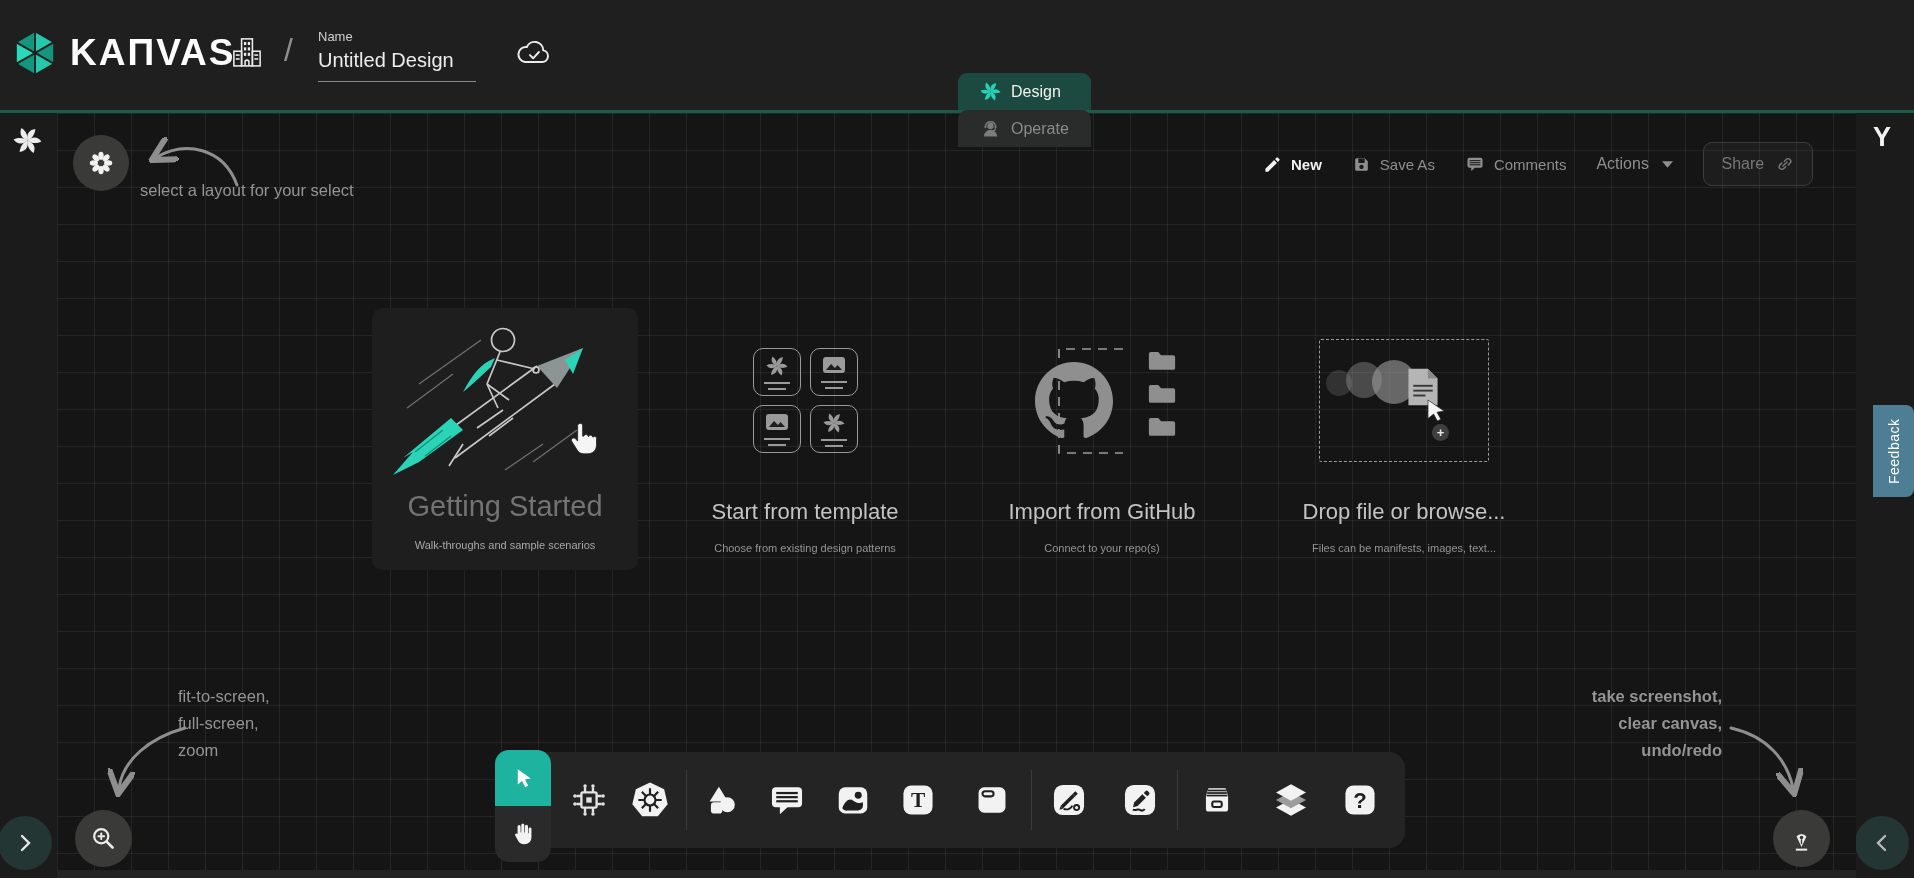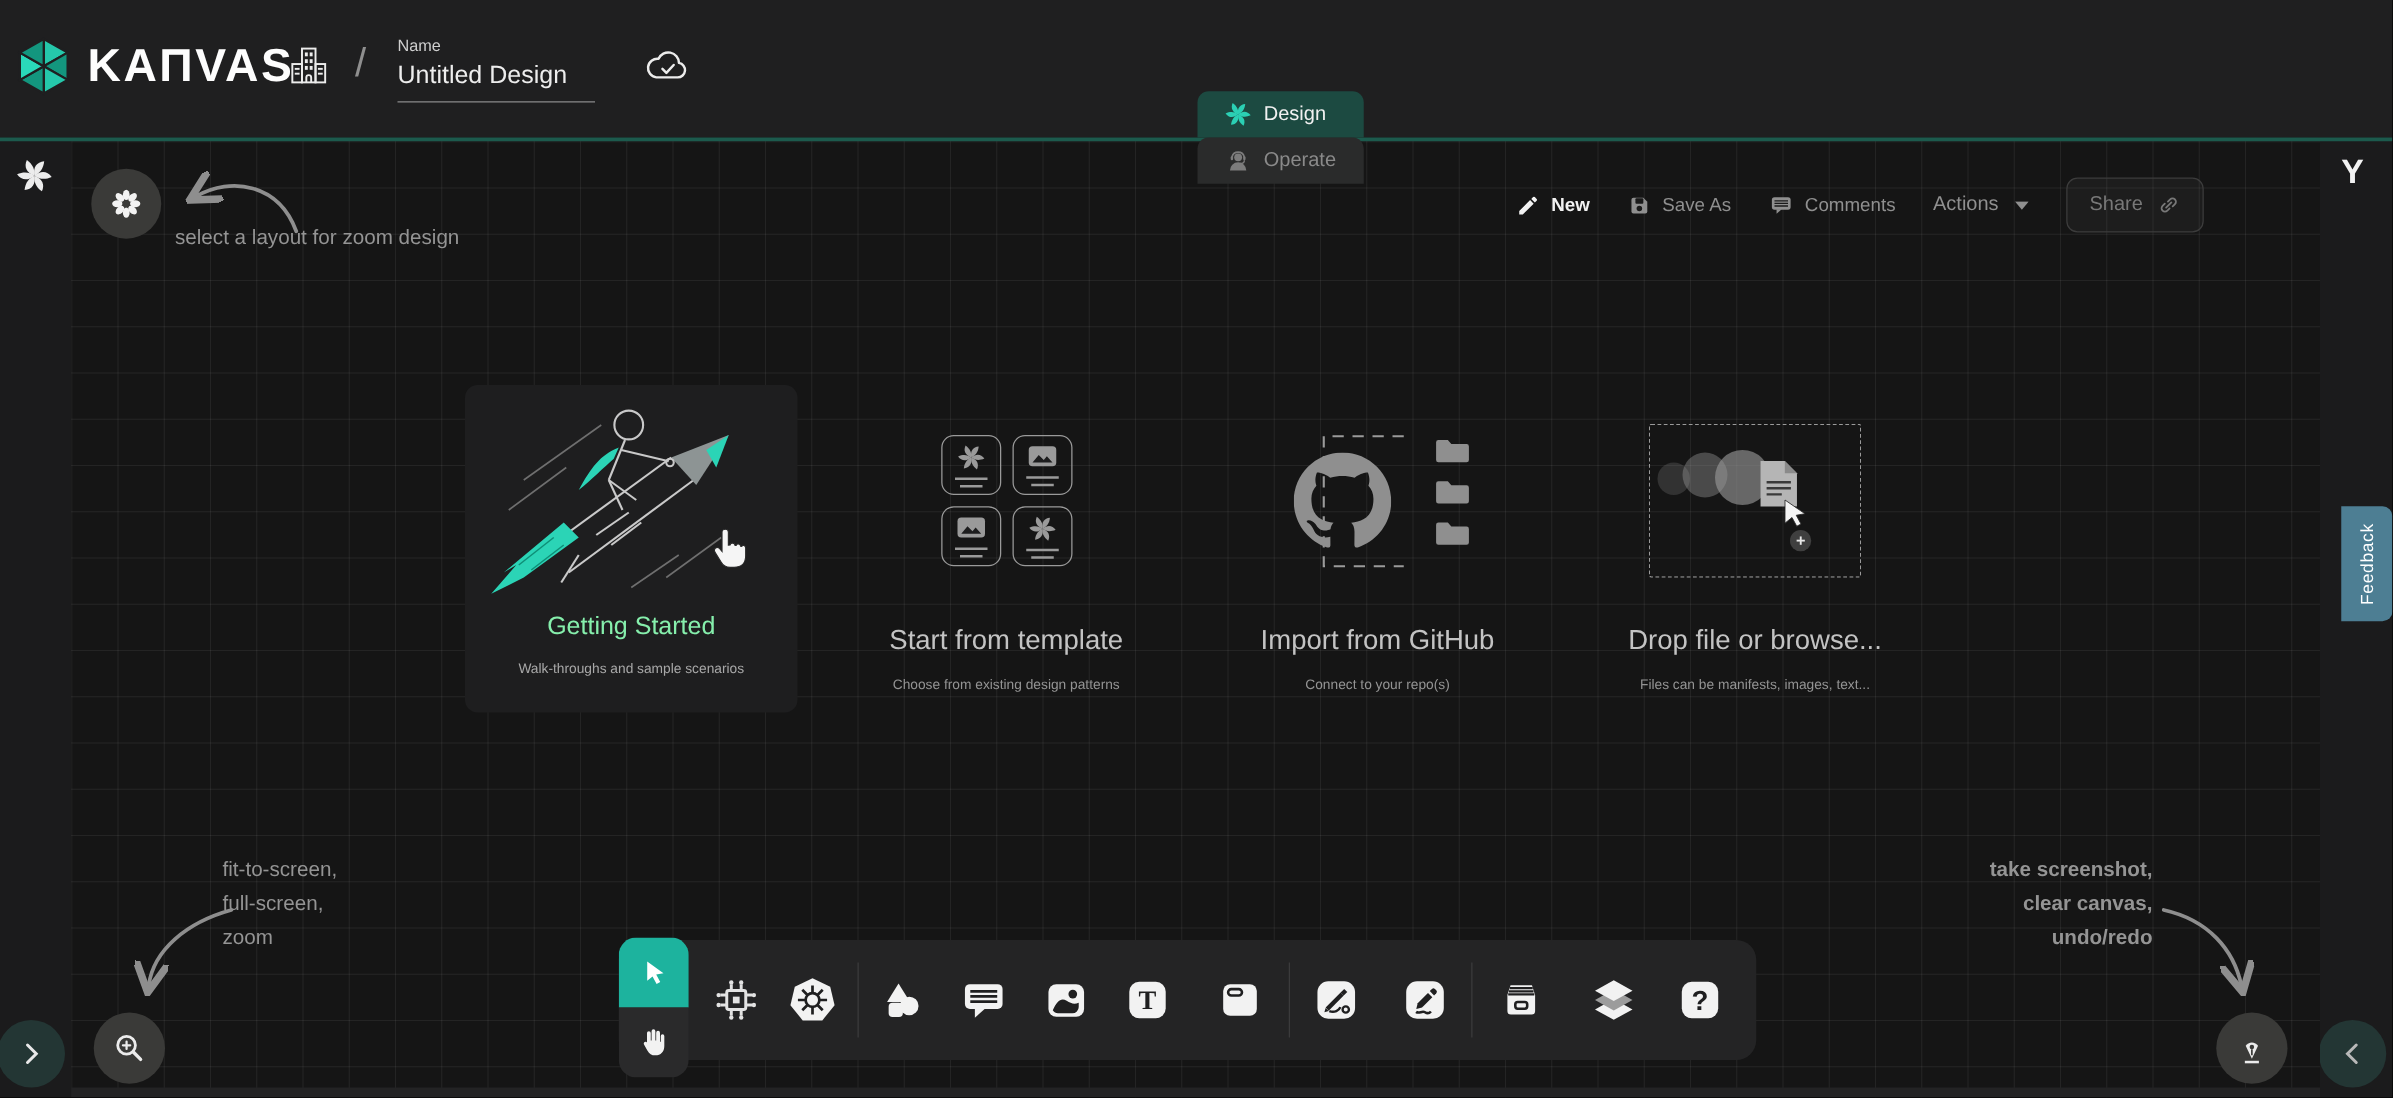--- a/index.html
+++ b/index.html
@@ -48,36 +48,36 @@
 
   .layout-circle{position:absolute;left:16px;top:22px;width:56px;height:56px;border-radius:50%;
                  background:#3a3a38;display:flex;align-items:center;justify-content:center;}
   .hint{color:#949494;font-size:16.5px;line-height:27px;}
   .hint-layout{position:absolute;left:83px;top:64px;}
   .hint-bl{position:absolute;left:121px;top:570px;}
   .hint-br{position:absolute;left:1460px;top:570px;width:205px;text-align:right;font-weight:bold;}
   .ann-arrow{position:absolute;}
 
   
-  .actionbar{position:absolute;left:1156px;top:29px;height:44px;display:flex;align-items:center;gap:30px;}
+  .actionbar{position:absolute;left:1206px;top:29px;height:44px;display:flex;align-items:center;gap:30px;}
   .ab-item{display:inline-flex;align-items:center;gap:9px;font-size:15px;color:#8f8f8f;}
   .ab-new{color:#f2f2f2;font-weight:bold;}
   .ab-actions{gap:13px;font-size:16px;}
   .share-btn{width:110px;height:44px;border:1px solid #3c3c3c;border-radius:9px;
              background:rgba(255,255,255,.035);display:flex;align-items:center;
              justify-content:center;gap:12px;color:#787878;font-size:16px;}
 
   
   .card{position:absolute;display:flex;flex-direction:column;align-items:center;text-align:center;}
   .card-art{position:relative;display:flex;align-items:center;justify-content:center;}
   .card-title{font-size:22px;color:#c3c3c3;margin-top:36px;}
   .card-sub{font-size:11px;color:#949494;margin-top:17px;}
   .card-1{left:315px;top:195px;width:266px;height:262px;background:#1e1e1f;border-radius:10px;}
   .card-1 .card-art{width:100%;height:176px;}
-  .card-1 .card-title{font-size:20px;color:#86efac;margin-top:6px;}
+  .card-1 .card-title{font-size:29px;color:#737373;margin-top:6px;}
   .card-1 .card-sub{margin-top:16px;color:#a8a8a8;}
   .card-2{left:598px;top:225px;width:300px;height:235px;}
   .card-3{left:895px;top:225px;width:300px;height:235px;}
   .card-4{left:1197px;top:225px;width:300px;height:235px;}
   .card-2 .card-art,.card-3 .card-art,.card-4 .card-art{height:125px;}
   .tile-grid{display:grid;grid-template-columns:48px 48px;grid-template-rows:48px 48px;gap:9px;}
   .tile{border:1.6px solid #9a9a9a;border-radius:10px;display:flex;flex-direction:column;
         align-items:center;justify-content:center;gap:3px;color:#9a9a9a;}
   .tile-lines{width:26px;border-top:2px solid #9a9a9a;margin-top:2px;}
   .tile-lines.short{width:18px;margin-top:1px;}
@@ -248,21 +248,21 @@
           <ellipse cx="12" cy="5.4" rx="2.5" ry="3.8" transform="rotate(225 12 12)"></ellipse>
           <ellipse cx="12" cy="5.4" rx="2.5" ry="3.8" transform="rotate(270 12 12)"></ellipse>
           <ellipse cx="12" cy="5.4" rx="2.5" ry="3.8" transform="rotate(315 12 12)"></ellipse>
         </g>
         <circle cx="12" cy="12" r="2.6" fill="#3a3a38"></circle>
       </svg>
     </div>
     <svg class="ann-arrow" style="left:88px;top:18px;" width="100" height="66">
       <path d="M92 54 C78 16 40 10 12 26" fill="none" stroke="#8e8e8e" stroke-width="3" stroke-linecap="round" marker-end="url(#ah)"></path>
     </svg>
-    <div class="hint hint-layout">select a layout for zoom design</div>
+    <div class="hint hint-layout">select a layout for your select</div>
 
     <div class="actionbar">
       <span class="ab-item ab-new">
         <svg width="19" height="19" viewBox="0 0 24 24">
           <path d="M3 17.4 L14 6.4 l3.6 3.6 L6.6 21 H3 Z M15.2 5.2 l1.8-1.8 a1.3 1.3 0 0 1 1.8 0 l1.8 1.8 a1.3 1.3 0 0 1 0 1.8 L18.8 8.8 Z" fill="#f2f2f2"></path>
         </svg>
         <span>New</span>
       </span>
       <span class="ab-item">
         <svg width="19" height="19" viewBox="0 0 24 24">

